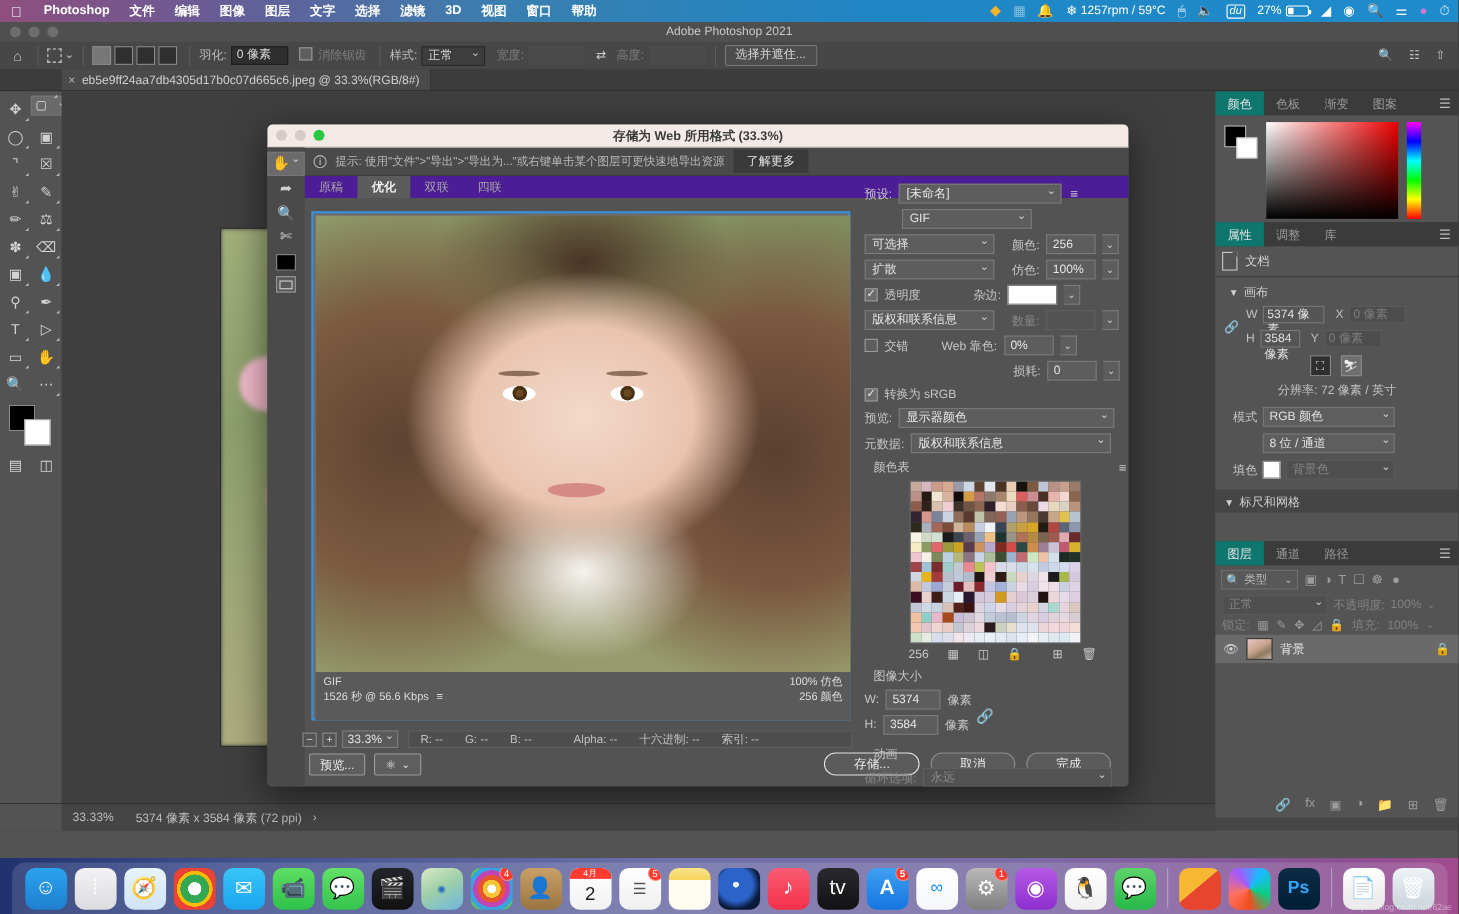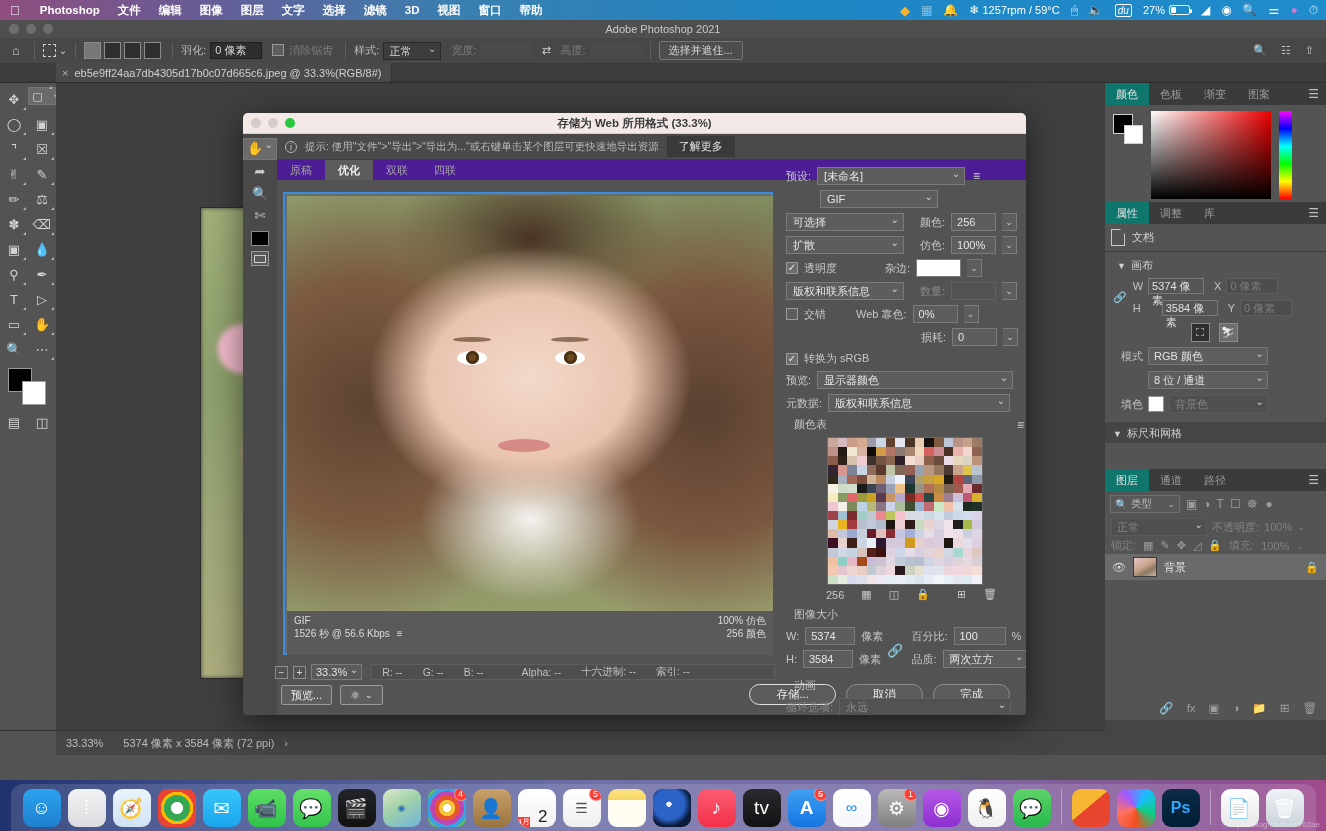--- a/index.html
+++ b/index.html
@@ -407,30 +407,31 @@
             <span style="color:#b6b6b6;font-size:11px;">🔗</span>
             <div style="flex:1;">
               <div class="prop-row">
                 <span class="prop-lbl">W</span>
                 <span class="inp" style="width:56px;">5374 像素</span>
                 <span class="prop-lbl" style="margin-left:5px;">X</span>
                 <span class="inp dim" style="width:52px;">0 像素</span>
               </div>
               <div class="prop-row">
                 <span class="prop-lbl">H</span>
-                <span class="inp" style="width:56px;margin-left:16px;">3584 像素</span>
+                <span class="inp" style="width:36px;">3584 像素</span>
                 <span class="prop-lbl" style="margin-left:5px;">Y</span>
                 <span class="inp dim" style="width:52px;">0 像素</span>
               </div>
             </div>
           </div>
           <div style="display:flex;gap:6px;justify-content:center;padding:4px 0 2px;">
             <span class="sqbox" style="width:19px;height:19px;display:flex;align-items:center;justify-content:center;color:#ddd;">⛶</span>
             <span class="sqbox" style="width:19px;height:19px;background:#6e6e6e;display:flex;align-items:center;justify-content:center;color:#eee;">⛷</span>
           </div>
+          <div style="text-align:center;color:#c0c0c0;font-size:11px;padding:3px 0 5px;">分辨率: 72 像素 / 英寸</div>
           <div class="prop-row" style="justify-content:flex-start;">
             <span class="prop-lbl" style="width:30px;text-align:right;">模式</span>
             <span class="sel" style="width:120px;">RGB 颜色</span>
           </div>
           <div class="prop-row" style="justify-content:flex-start;">
             <span style="width:30px;"></span>
             <span class="sel" style="width:120px;">8 位 / 通道</span>
           </div>
           <div class="prop-row" style="justify-content:flex-start;">
             <span class="prop-lbl" style="width:30px;text-align:right;">填色</span>
@@ -935,31 +936,20 @@
               <span class="dinp" style="width:50px;">5374</span>
               <span class="set-lbl">像素</span>
             </div>
             <div class="set-row">
               <span class="set-lbl">H:</span>
               <span class="dinp" style="width:50px;">3584</span>
               <span class="set-lbl">像素</span>
             </div>
           </div>
           <span style="color:#c9c9c9;font-size:13px;">🔗</span>
-          <div style="margin-left:4px;">
-            <div class="set-row">
-              <span class="set-lbl">百分比:</span>
-              <span class="dinp" style="width:52px;">100</span>
-              <span class="set-lbl">%</span>
-            </div>
-            <div class="set-row">
-              <span class="set-lbl">品质:</span>
-              <span class="dsel" style="width:86px;">两次立方</span>
-            </div>
-          </div>
         </div>
 
         <div class="set-row" style="margin-top:5px;">
           <span class="set-lbl" style="margin-left:8px;">动画</span>
         </div>
         <div class="set-row">
           <span class="set-lbl dim">循环选项:</span>
           <span class="dsel dim" style="width:172px;">永远</span>
         </div>
 
@@ -978,21 +968,21 @@
         <div class="dapp" style="background: linear-gradient(rgb(100, 224, 106), rgb(52, 196, 76));">💬</div>
         <div class="dapp" style="background: linear-gradient(rgb(34, 36, 42), rgb(17, 17, 17));">🎬</div>
         <div class="dapp" style="background: linear-gradient(150deg, rgb(220, 233, 200), rgb(159, 208, 168) 45%, rgb(111, 182, 222));">
           <div style="font-size:9px;color:#2a6cc0;">◉</div>
         </div>
         <div class="dapp" style="background: radial-gradient(circle, rgb(255, 255, 255) 0px, rgb(255, 255, 255) 14%, rgb(246, 197, 58) 15%, rgb(246, 197, 58) 30%, rgb(232, 85, 45) 31%, rgb(232, 85, 45) 46%, rgb(192, 68, 180) 47%, rgb(192, 68, 180) 62%, rgb(58, 162, 224) 63%, rgb(58, 162, 224) 78%, rgb(95, 196, 90) 79%);">
           <span class="badge">4</span>
         </div>
         <div class="dapp" style="background: linear-gradient(rgb(200, 160, 104), rgb(154, 116, 64));">👤</div>
         <div class="dapp" style="background: linear-gradient(rgb(255, 255, 255), rgb(242, 242, 242));">
-          <div style="width:100%;height:100%;display:flex;flex-direction:row;align-items:flex-end;">
+          <div style="width:100%;height:100%;display:flex;flex-direction:column;">
             <div style="background:#ff3b30;color:#fff;font-size:8px;text-align:center;line-height:10px;">4月</div>
             <div style="flex:1;display:flex;align-items:center;justify-content:center;color:#222;font-size:17px;">2</div>
           </div>
         </div>
         <div class="dapp" style="background: linear-gradient(rgb(255, 255, 255), rgb(239, 239, 239));">
           <div style="font-size:14px;color:#555;line-height:1;">☰</div>
           <span class="badge">5</span>
         </div>
         <div class="dapp" style="background: linear-gradient(rgb(251, 227, 138), rgb(246, 213, 96) 28%, rgb(255, 253, 242) 29%);"></div>
         <div class="dapp" style="background: radial-gradient(circle at 42% 40%, rgb(234, 242, 255) 0px, rgb(234, 242, 255) 8%, rgb(43, 99, 201) 9%, rgb(43, 99, 201) 48%, rgb(10, 26, 58) 70%);"></div>

